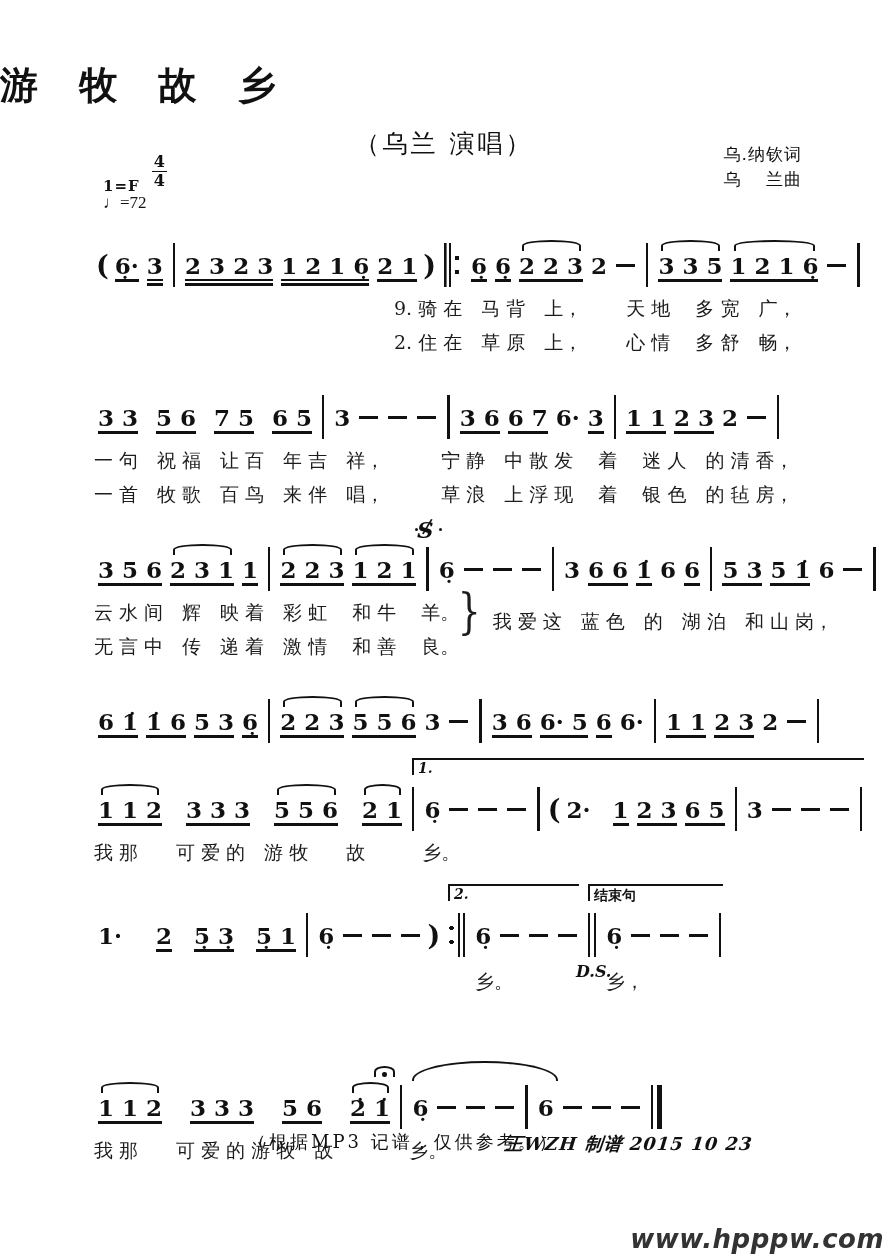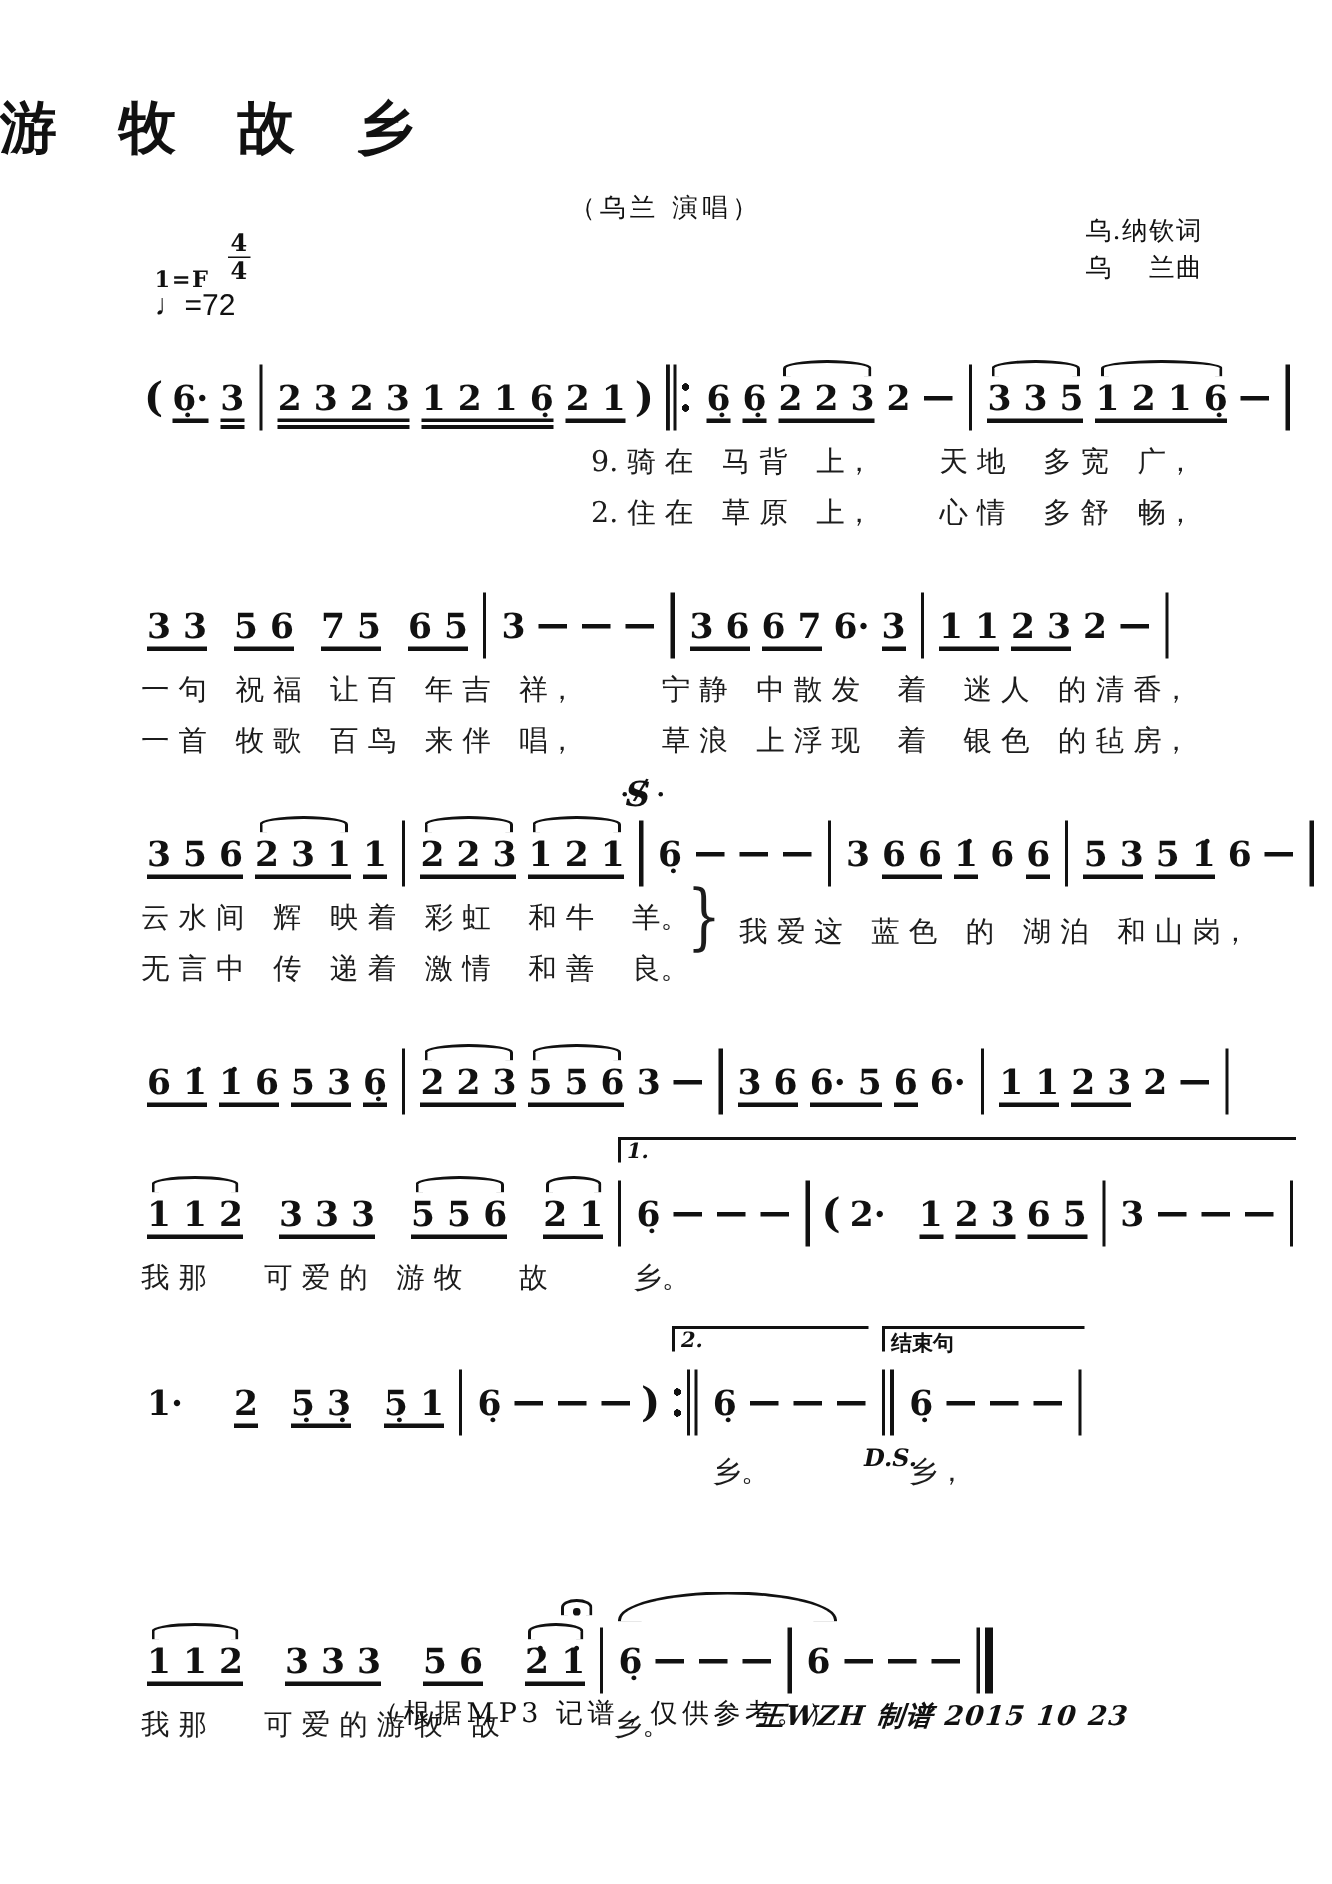--- a/index.html
+++ b/index.html
@@ -1,26 +1,26 @@
 <!DOCTYPE html>
 <html><head>
 <meta charset="utf-8">
 <style>
   html,body{margin:0;padding:0;background:#e8e8e8;}
   .page{position:relative;width:888px;height:1256px;margin:0 auto;background:#ffffff;
         font-family:"DejaVu Serif",serif;color:#111;overflow:hidden;}
   
   .title{text-align:left;padding-top:60px;font-size:38px;font-weight:700;letter-spacing:14px;}
-  .subtitle{text-align:center;margin-top:16px;font-size:17px;letter-spacing:3px;}
+  .subtitle{text-align:center;margin-top:16px;font-size:25px;letter-spacing:3px;}
   .keyrow{position:absolute;left:103px;top:148px;display:flex;align-items:center;font-weight:700;}
   .key{font-size:15px;letter-spacing:1px;margin-top:29px;}
   .ts{display:inline-flex;flex-direction:column;align-items:center;margin-left:12px;font-size:16px;line-height:1;font-weight:700;}
   .ts b{padding:0 2px;}
   .ts b.btm{border-top:1.7px solid #111;margin-top:1px;padding-top:1px;}
-  .tempo{position:absolute;left:103px;top:193px;font-size:20px;font-family:Liberation Sans, sans-serif;}
+  .tempo{position:absolute;left:103px;top:193px;font-size:17px;font-family:Liberation Serif, serif;}
   .credits{position:absolute;right:86px;top:142px;font-size:17px;line-height:25px;letter-spacing:1px;}
   
   .score{position:absolute;left:94px;top:212px;width:712px;}
   .line{position:relative;padding-top:30px;margin-bottom:8px;}
   .line.l6{min-height:138px;margin-bottom:4px;}
   .line.l4{margin-bottom:12px;}
   .line.l5{margin-bottom:16px;}
   .notes{display:flex;align-items:center;height:46px;position:relative;}
   .grp{position:relative;flex:none;font-weight:700;font-size:23px;line-height:1;margin:0 4px;white-space:pre;}
   .u1::after{content:"";position:absolute;left:0;right:0;bottom:-5px;height:2.3px;background:#111;}
@@ -294,13 +294,14 @@
           <span class="dash"></span>
           <span class="bar b-f"></span>
         </div>
         <div class="ov tie" style="left: 318px; width: 142px;"></div>
         <div class="lyric">我 那　　可 爱 的 游 牧　故　　　　乡。</div>
       </div>
   </div>
 
   <div class="fnote">（根据MP3 记谱，仅供参考。）</div>
   <div class="fcredit">王WZH 制谱  2015 10 23</div>
+  <div class="wm">www.hpppw.com</div>
 </div>
 
 </body></html>

